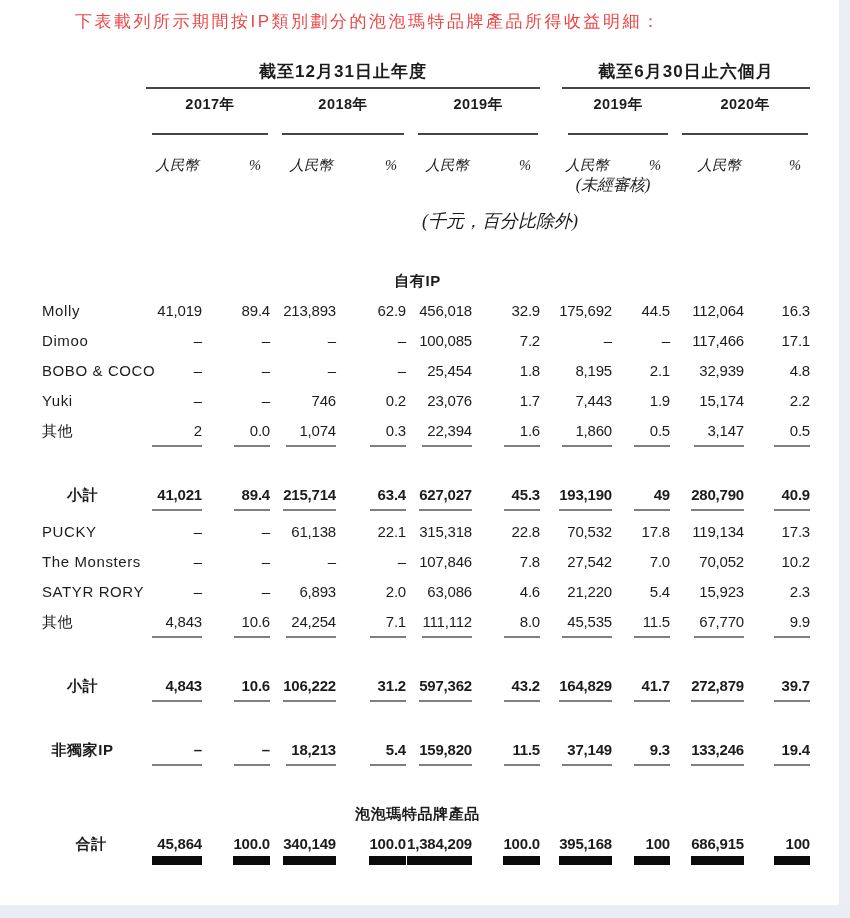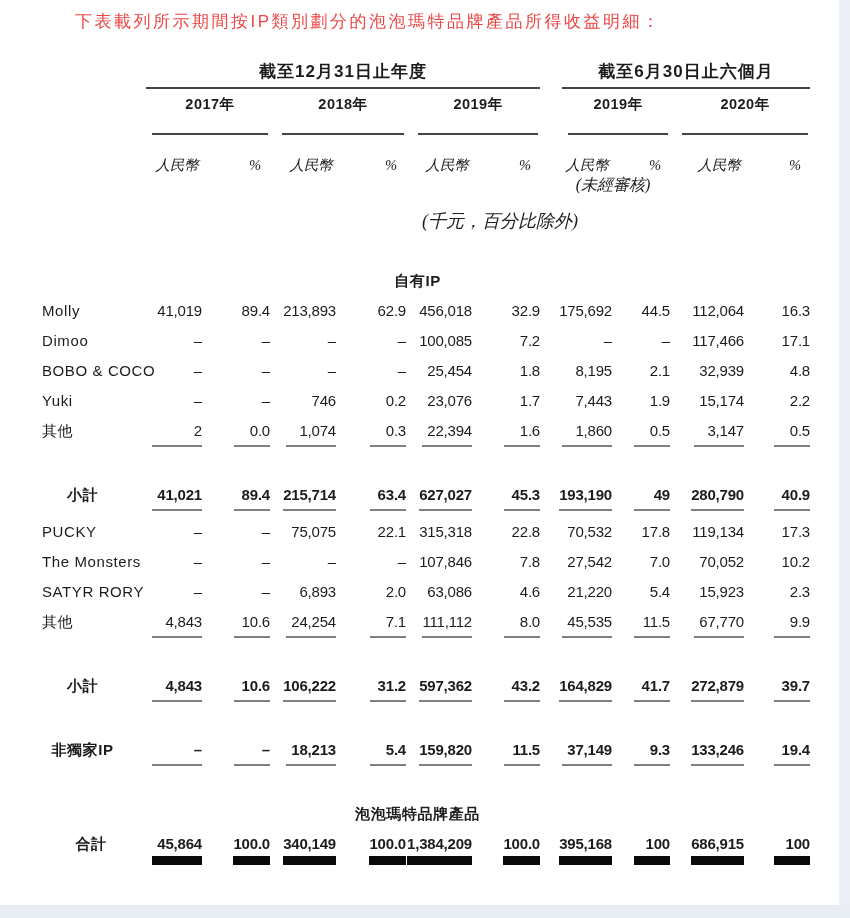--- a/index.html
+++ b/index.html
@@ -217,21 +217,21 @@
         <td class="gapcol"></td>
         <td class="num rmb"><span class="val ul">193,190</span></td>
         <td class="num pct"><span class="val ul">49</span></td>
         <td class="num rmb"><span class="val ul">280,790</span></td>
         <td class="num pct"><span class="val ul">40.9</span></td>
       </tr>
       <tr class="r-item">
         <td class="lbl ind">PUCKY</td>
         <td class="num rmb"><span class="val">–</span></td>
         <td class="num pct"><span class="val">–</span></td>
-        <td class="num rmb"><span class="val">75,075</span></td>
+        <td class="num rmb"><span class="val">61,138</span></td>
         <td class="num pct"><span class="val">22.1</span></td>
         <td class="num rmb"><span class="val">315,318</span></td>
         <td class="num pct"><span class="val">22.8</span></td>
         <td class="gapcol"></td>
         <td class="num rmb"><span class="val">70,532</span></td>
         <td class="num pct"><span class="val">17.8</span></td>
         <td class="num rmb"><span class="val">119,134</span></td>
         <td class="num pct"><span class="val">17.3</span></td>
       </tr>
       <tr class="r-item">

